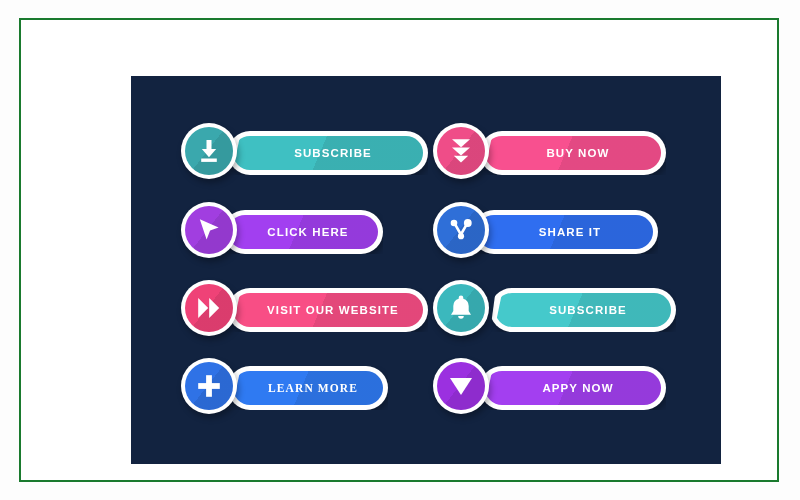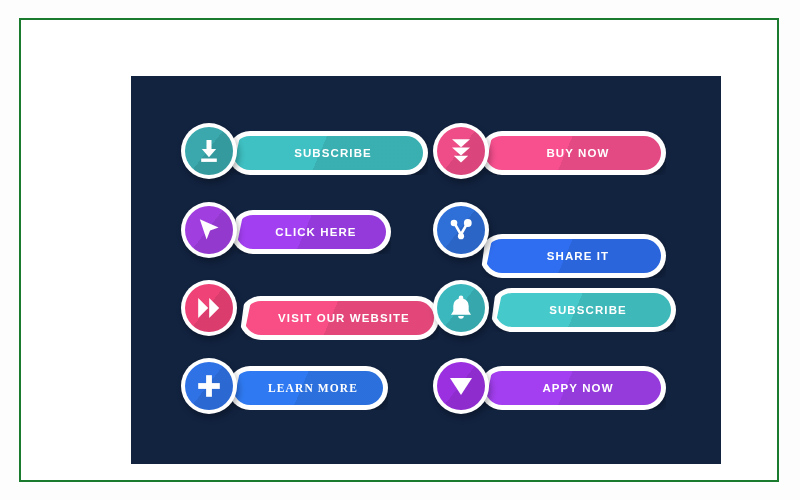--- a/index.html
+++ b/index.html
@@ -126,60 +126,60 @@
                 <svg width="24" height="28" viewBox="0 0 24 28">
         <polygon points="3,2.2 21,2.2 12,10.2" fill="white"></polygon>
         <polygon points="3,10.4 21,10.4 12,18.4" fill="white"></polygon>
         <polygon points="4.8,18.8 19.2,18.8 12,25.6" fill="white"></polygon>
       </svg>
               </span>
             </div>
           </div>
         </div>
         <div class="btn" style="left: 50px; top: 126px;">
-          <div class="pill" style="left: 50px; width: 160px;">
+          <div class="pill" style="left: 42px; width: 160px;">
             <div class="pill-inner" style="background: rgb(162, 63, 240);">
               <div class="sheen"></div>
             </div>
             <span class="pill-label">CLICK HERE</span>
           </div>
           <div class="badge">
             <div class="badge-inner" style="background: rgb(161, 62, 224);">
               <div class="sheen"></div>
               <span>
                 <svg width="26" height="26" viewBox="0 0 26 26">
         <path d="M3.8 2.2 L22.6 10.6 L14.1 13.6 L10.6 22.6 Z" fill="white"></path>
       </svg>
               </span>
             </div>
           </div>
         </div>
         <div class="btn" style="left: 302px; top: 126px;">
-          <div class="pill" style="left: 47px; width: 186px; margin-top: 24px;">
+          <div class="pill" style="left: 39px; width: 186px;">
             <div class="pill-inner" style="background: rgb(47, 110, 240);">
               <div class="sheen"></div>
             </div>
             <span class="pill-label">SHARE IT</span>
           </div>
           <div class="badge">
             <div class="badge-inner" style="background: rgb(47, 111, 216);">
               <div class="sheen"></div>
               <span>
                 <svg width="26" height="26" viewBox="0 0 26 26">
         <path d="M6.4 6.2 L12.9 17.5 L19.4 6.2" stroke="white" stroke-width="2.6" fill="none" stroke-linecap="round" stroke-linejoin="round"></path>
         <circle cx="6.0" cy="6.0" r="3.3" fill="white"></circle>
         <circle cx="19.8" cy="6.0" r="3.9" fill="white"></circle>
         <circle cx="13.0" cy="19.2" r="3.1" fill="white"></circle>
       </svg>
               </span>
             </div>
           </div>
         </div>
         <div class="btn" style="left: 50px; top: 204px;">
-          <div class="pill" style="left: 58px; width: 200px; margin-top: 8px;">
+          <div class="pill" style="left: 47px; width: 200px;">
             <div class="pill-inner" style="background: rgb(248, 78, 133);">
               <div class="sheen"></div>
             </div>
             <span class="pill-label">VISIT OUR WEBSITE</span>
           </div>
           <div class="badge">
             <div class="badge-inner" style="background: rgb(239, 66, 119);">
               <div class="sheen"></div>
               <span>
                 <svg width="26" height="24" viewBox="0 0 26 24">

